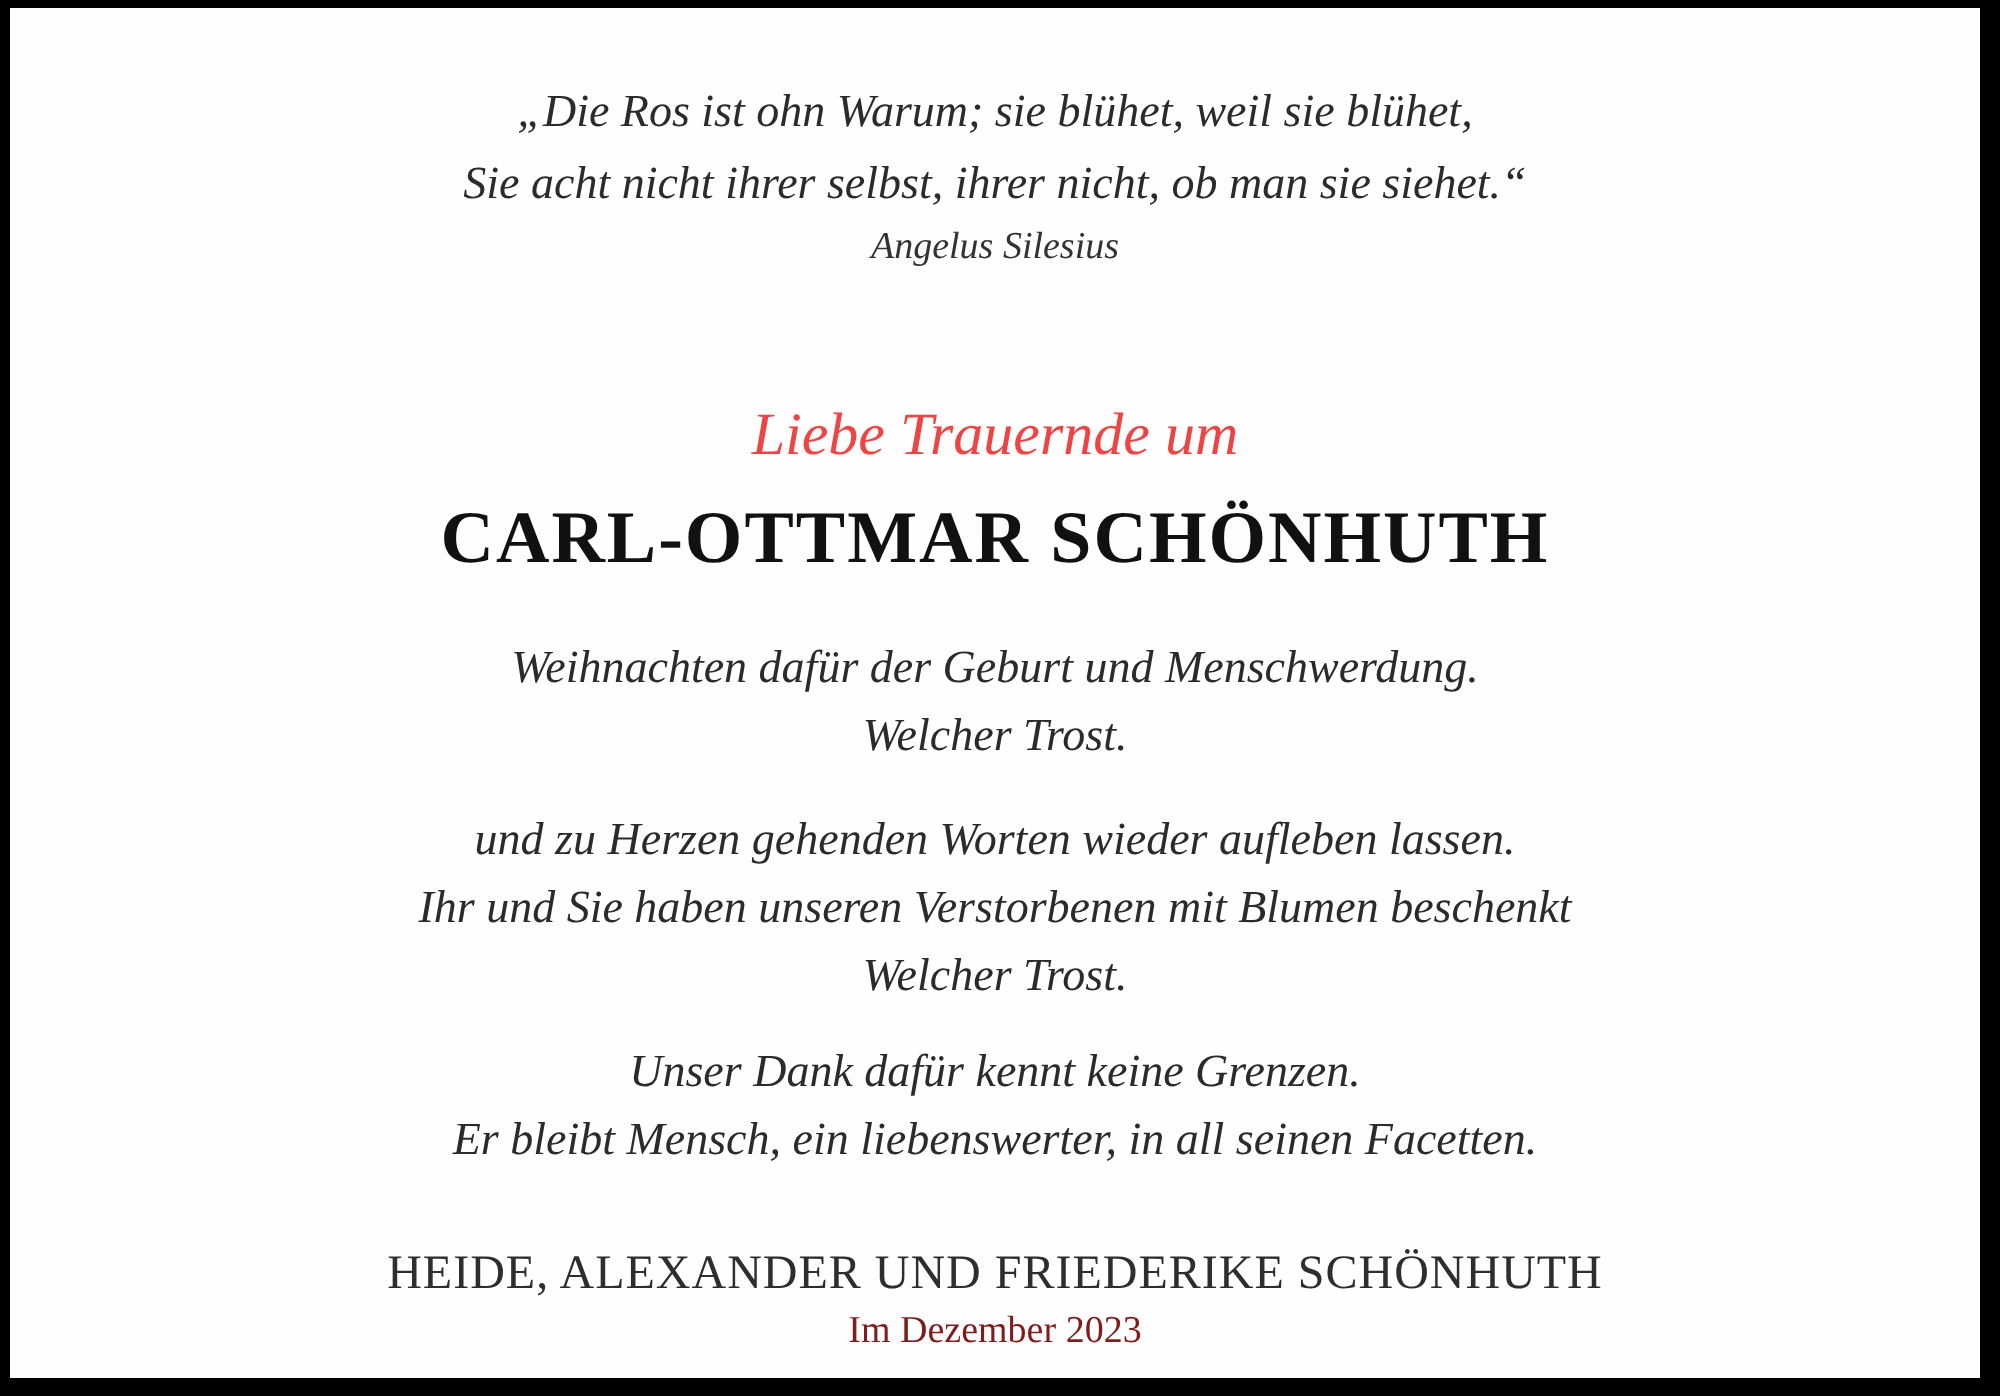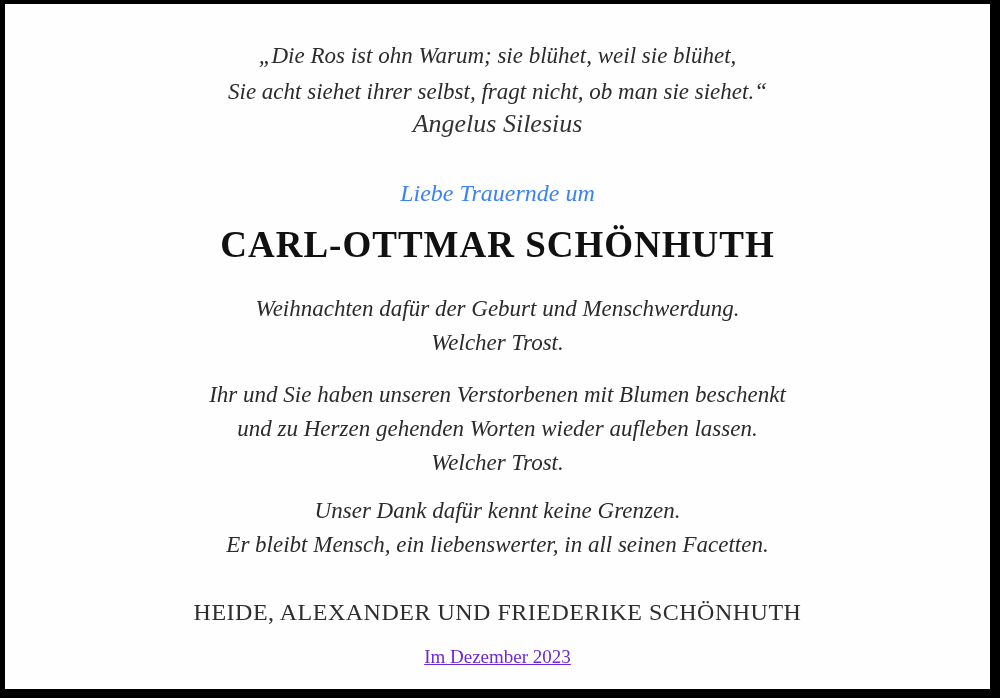--- a/index.html
+++ b/index.html
@@ -25,30 +25,30 @@
     text-align: center;
   }
   .quote-line {
     font-style: italic;
     font-size: 23px;
     line-height: 36px;
     color: #2b2b2b;
   }
   .quote-attribution {
     font-style: italic;
-    font-size: 26px;
+    font-size: 19px;
     line-height: 28px;
     color: #333333;
   }
   .intro-line {
-    margin-top: 40px;
+    margin-top: 65px;
     font-style: italic;
-    font-size: 24px;
+    font-size: 30px;
     line-height: 30px;
-    color: #3b82f6;
+    color: #ef4444;
   }
   .deceased-name {
     margin-top: 14px;
     font-weight: bold;
     font-size: 37px;
     line-height: 46px;
     letter-spacing: 1px;
     color: #111111;
     text-align: center;
   }
@@ -63,50 +63,48 @@
   .para-3 { margin-top: 14px; }
   .family-line {
     margin-top: 34px;
     font-size: 24px;
     line-height: 32px;
     letter-spacing: 0.5px;
     color: #2e2e2e;
     text-align: center;
   }
   .date-line {
-    margin-top: 16px;
     font-size: 19px;
     line-height: 26px;
-    color: #6d28d9;
-    text-decoration: underline;
+    color: #7f1d1d;
   }
 </style>
 </head>
 <body>
 
 <div class="paper">
 
   <div class="quote-block">
     <div class="quote-line">„Die Ros ist ohn Warum; sie blühet, weil sie blühet,</div>
-    <div class="quote-line">Sie acht siehet ihrer selbst, fragt nicht, ob man sie siehet.“</div>
+    <div class="quote-line">Sie acht nicht ihrer selbst, ihrer nicht, ob man sie siehet.“</div>
     <div class="quote-attribution">Angelus Silesius</div>
   </div>
 
   <div class="intro-line">Liebe Trauernde um</div>
 
   <div class="deceased-name">CARL-OTTMAR SCHÖNHUTH</div>
 
   <div class="para para-1">
     <div class="para-line">Weihnachten dafür der Geburt und Menschwerdung.</div>
     <div class="para-line">Welcher Trost.</div>
   </div>
 
   <div class="para para-2">
+    <div class="para-line">und zu Herzen gehenden Worten wieder aufleben lassen.</div>
     <div class="para-line">Ihr und Sie haben unseren Verstorbenen mit Blumen beschenkt</div>
-    <div class="para-line">und zu Herzen gehenden Worten wieder aufleben lassen.</div>
     <div class="para-line">Welcher Trost.</div>
   </div>
 
   <div class="para para-3">
     <div class="para-line">Unser Dank dafür kennt keine Grenzen.</div>
     <div class="para-line">Er bleibt Mensch, ein liebenswerter, in all seinen Facetten.</div>
   </div>
 
   <div class="family-line">HEIDE, ALEXANDER UND FRIEDERIKE SCHÖNHUTH</div>
 

